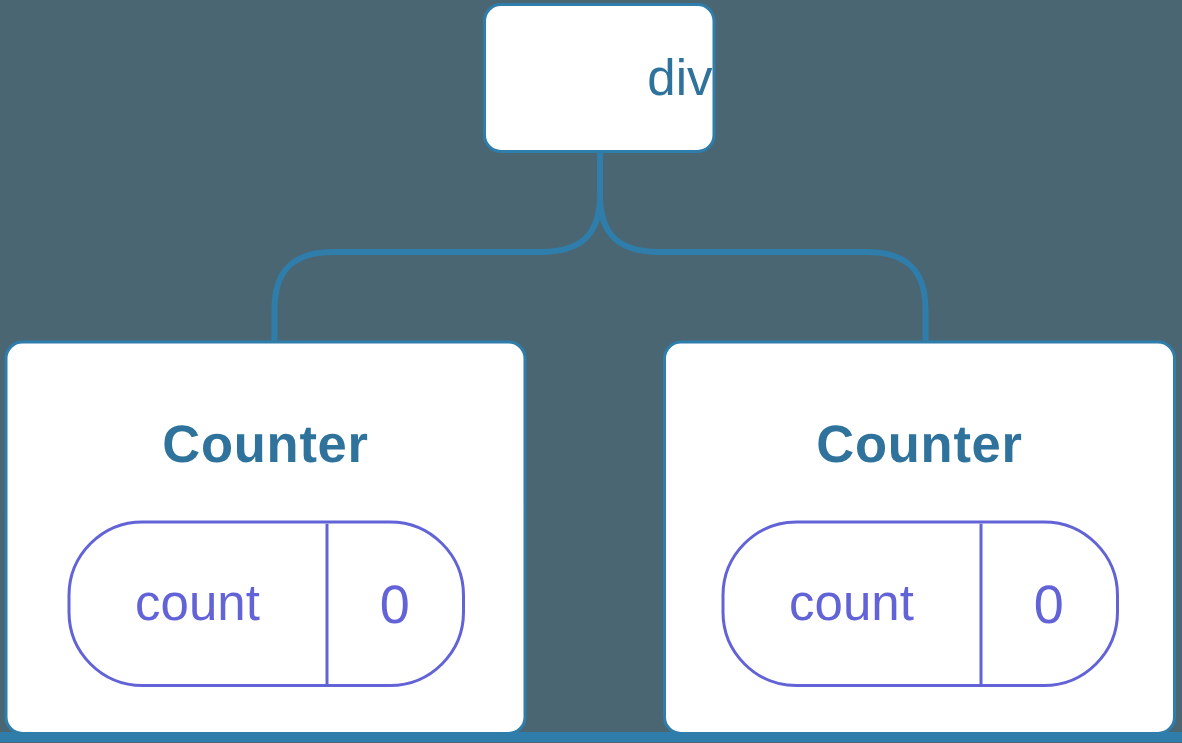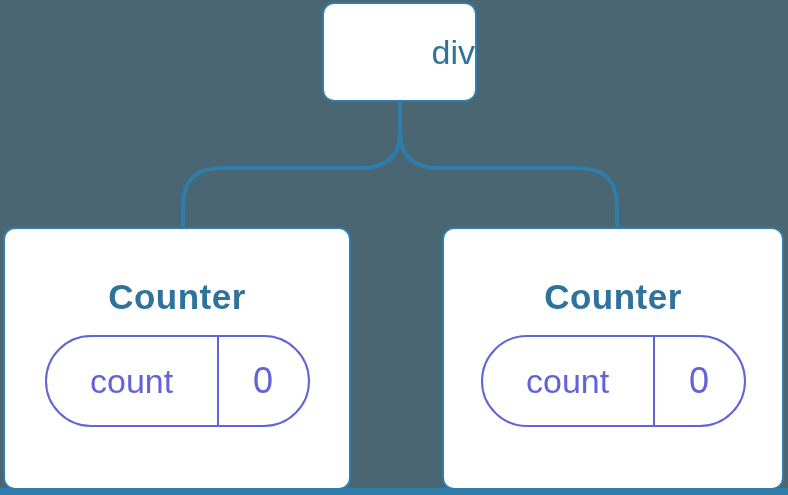--- a/index.html
+++ b/index.html
@@ -49,23 +49,23 @@
   .counter-node.right{left:442px;width:342px;}
   .counter-title{
     margin-top:48px;
     text-align:center;
     font-size:35px;
     font-weight:600;
     color:var(--text-blue);
     letter-spacing:0.5px;
   }
   .state-pill{
-    position:absolute;left:0;right:0;top:106px;
+    position:absolute;left:0;right:0;top:118px;
     margin:0 auto;
-    width:265px;height:92px;
+    width:265px;height:111px;
     border:2px solid var(--purple);
     border-radius:50px;
     display:flex;
     overflow:hidden;
     color:var(--purple);
   }
   .pill-key{
     flex:0 0 66%;
     border-right:2px solid var(--purple);
     display:flex;align-items:center;justify-content:center;

